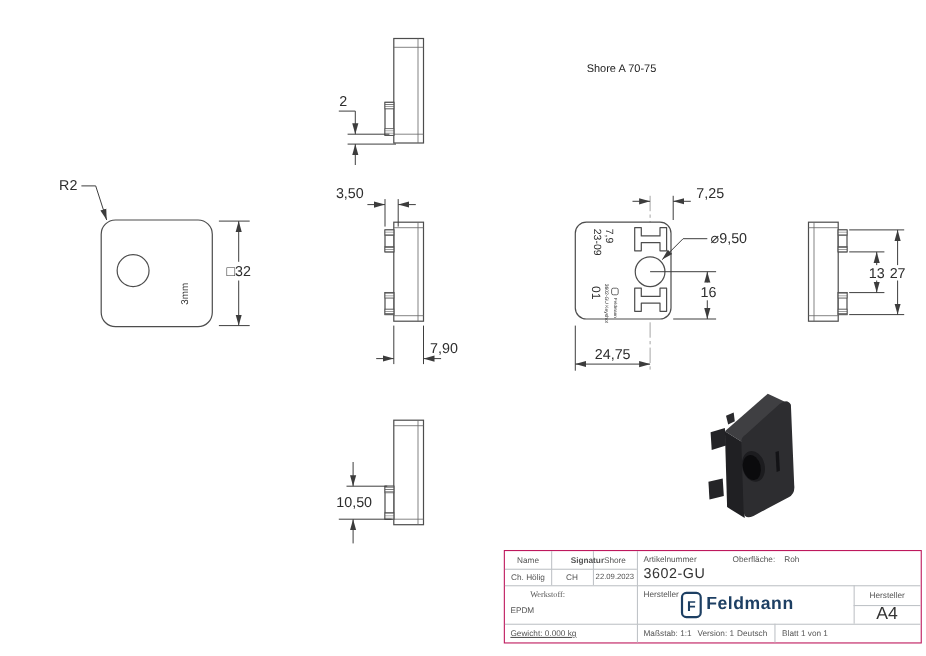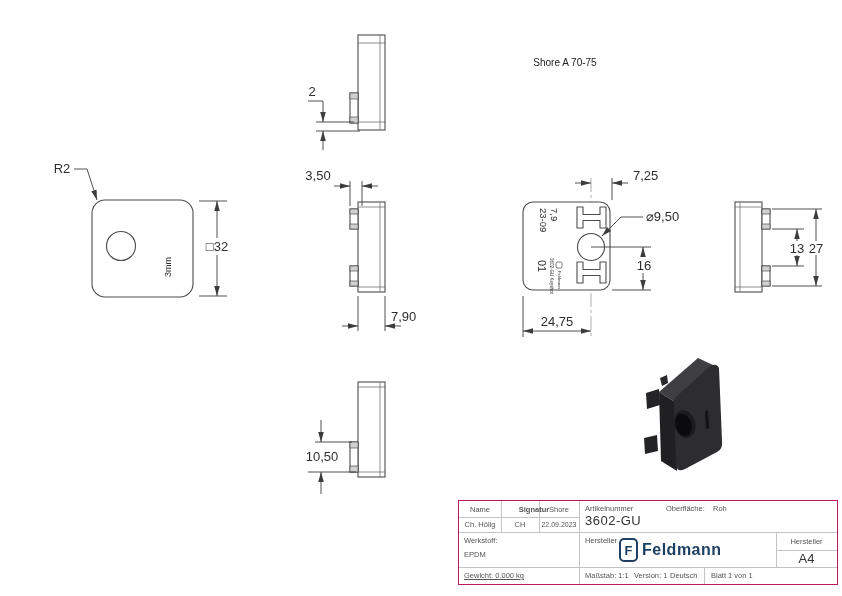--- a/index.html
+++ b/index.html
@@ -13,21 +13,21 @@
   .cl{stroke:#8a8a8a;stroke-width:0.7;fill:none;stroke-dasharray:14 3 3 3;}
   .dimtxt{font-size:13px;}
   .hatch{fill:url(#hatchp);stroke:#4d4d4d;stroke-width:0.7;}
   
   #tblock{position:absolute;left:458px;top:500px;width:378px;height:83px;
           border:1px solid #be185d;color:#555;font-size:7.5px;}
   .tb-line{position:absolute;background:#c0c4c8;}
   .tb-cell{position:absolute;display:flex;align-items:center;justify-content:center;}
   .tb-left{justify-content:flex-start;}
   .artnr{font-size:13px;color:#333;letter-spacing:0.5px;}
-  .a4{font-size:13px;color:#333;}
+  .a4{font-size:16px;color:#333;}
   .logo-wrap{position:absolute;display:flex;align-items:center;gap:4px;color:#1d3f63;}
   .logo-box{width:15px;height:20px;border:2.2px solid #1d3f63;border-radius:5px;
             display:flex;align-items:center;justify-content:center;
             font-weight:bold;font-size:13px;color:#1d3f63;}
   .logo-text{font-size:16px;font-weight:bold;letter-spacing:0.5px;}
   #shore{position:absolute;left:505px;top:57px;width:120px;text-align:center;
          font-size:10px;color:#222;}
 </style>
 </head>
 <body>
@@ -202,21 +202,21 @@
     <div class="tb-cell" style="left:80px;top:0;width:40px;height:16px;">Shore</div>
     <div class="tb-cell" style="left:0;top:16px;width:42px;height:15px;">Ch. Hölig</div>
     <div class="tb-cell" style="left:42px;top:16px;width:38px;height:15px;">CH</div>
     <div class="tb-cell" style="left:80px;top:16px;width:40px;height:15px;font-size:7px;">22.09.2023</div>
 
     <div class="tb-cell tb-left" style="left:126px;top:2px;width:80px;height:10px;">Artikelnummer</div>
     <div class="tb-cell tb-left artnr" style="left:126px;top:11px;width:100px;height:16px;">3602-GU</div>
     <div class="tb-cell tb-left" style="left:207px;top:2px;width:50px;height:10px;">Oberfläche:</div>
     <div class="tb-cell tb-left" style="left:254px;top:2px;width:40px;height:10px;">Roh</div>
 
-    <div class="tb-cell tb-left" style="left:5px;top:34px;width:80px;height:10px;">Werkstoff:</div>
+    <div class="tb-cell tb-left" style="left:23px;top:34px;width:80px;height:10px;font-family:Liberation Serif, serif;">Werkstoff:</div>
     <div class="tb-cell tb-left" style="left:5px;top:48px;width:80px;height:10px;">EPDM</div>
 
     <div class="tb-cell tb-left" style="left:126px;top:34px;width:60px;height:10px;">Hersteller</div>
     <div class="logo-wrap" style="left:160px;top:37px;">
       <div class="logo-box">F</div>
       <div class="logo-text">Feldmann</div>
     </div>
 
     <div class="tb-cell" style="left:317px;top:31px;width:61px;height:18px;">Hersteller</div>
     <div class="tb-cell a4" style="left:317px;top:49px;width:61px;height:17px;">A4</div>

